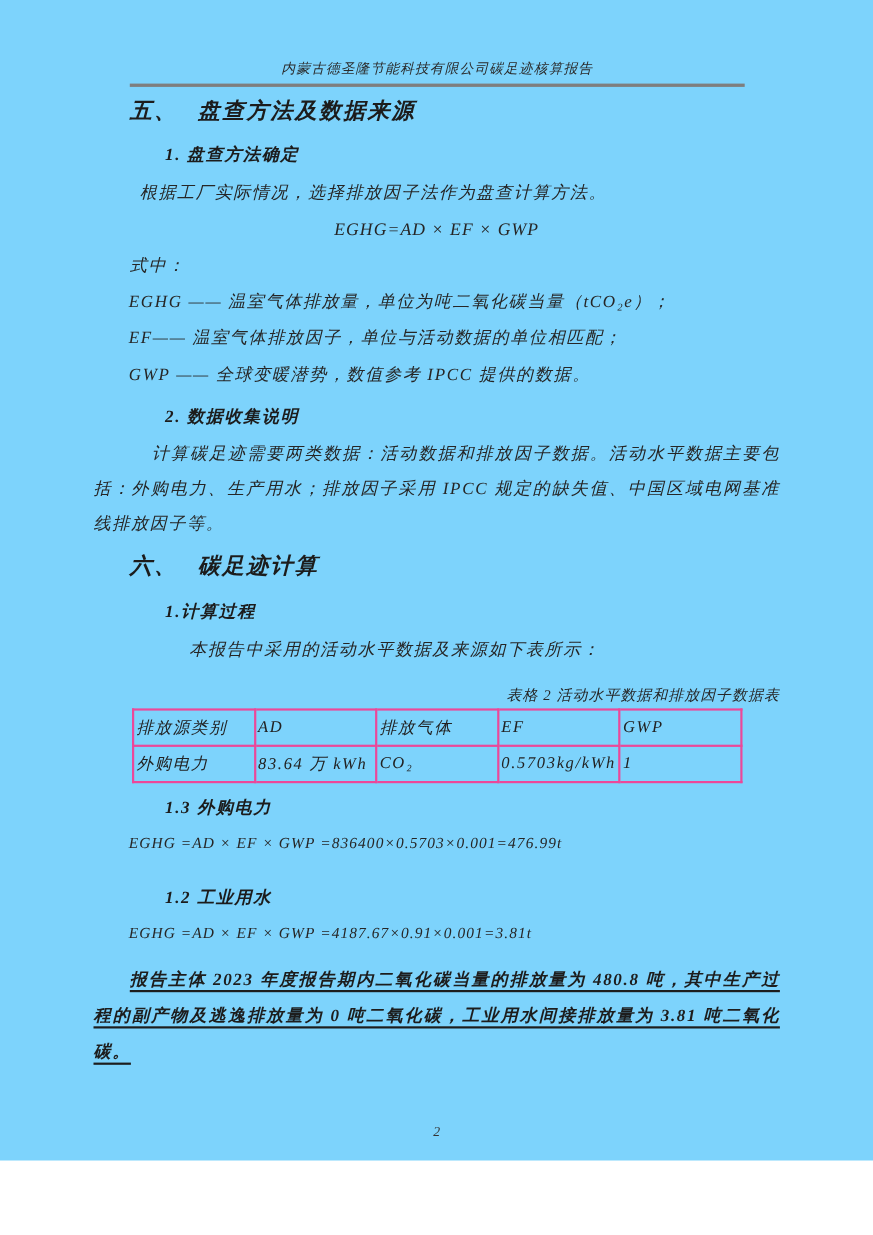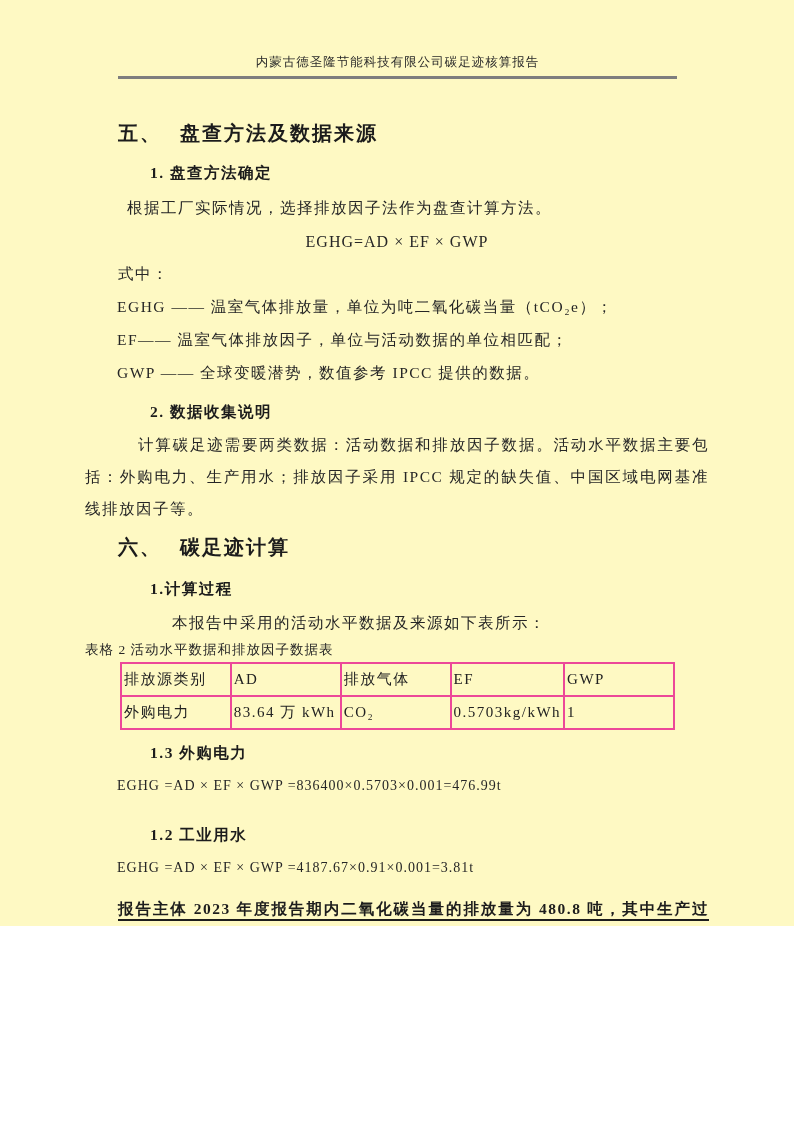--- a/index.html
+++ b/index.html
@@ -4,23 +4,24 @@
 <style>
   * { margin: 0; padding: 0; box-sizing: border-box; }
   html, body { background: #ffffff; }
   body {
     width: 794px; height: 1123px;
     font-family: "Liberation Serif", "DejaVu Serif", serif;
     color: #212121;
   }
   .page {
     position: relative;
-    width: 794px; height: 926px;
-    background: #fef9c3;
+    width: 794px; height: 1055px;
+    background: #7dd3fc;
     overflow: hidden;
+    font-style: italic;
   }
 
   
   .running-header {
     position: absolute;
     top: 54px; left: 118px; width: 559px;
     text-align: center;
   }
   .running-header-text {
     font-size: 12.5px;
@@ -29,21 +30,21 @@
     padding-bottom: 5px;
   }
   .header-rule {
     border-bottom: 3px solid #7e7e7e;
     height: 0;
   }
 
   
   .content {
     position: absolute;
-    left: 85px; top: 111px; width: 624px;
+    left: 85px; top: 79px; width: 624px;
   }
 
   .h1 {
     font-size: 20px;
     font-weight: bold;
     letter-spacing: 2px;
     line-height: 28px;
     margin-left: 33px;
     color: #1c1c1c;
   }
@@ -79,22 +80,22 @@
   .p-collect  { margin-top: 6px; text-indent: 53px; line-height: 32px; }
   .p-table-intro { margin-top: 8px; margin-left: 87px; line-height: 30px; }
 
   .mt-h2-sub1 { margin-top: 15px; }
   .mt-h2-sub2 { margin-top: 12px; }
   .mt-h1-s5   { margin-top: 8px; }
   .mt-h1-s6   { margin-top: 8px; }
   .mt-h2-calc { margin-top: 17px; }
 
   .table-caption {
-    margin-top: 2px;
-    text-align: left;
+    margin-top: 16px;
+    text-align: right;
     font-size: 13.5px;
     letter-spacing: 1px;
     line-height: 20px;
     color: #262626;
   }
 
   table.data-table {
     border-collapse: collapse;
     width: 555px;
     margin-left: 35px;

